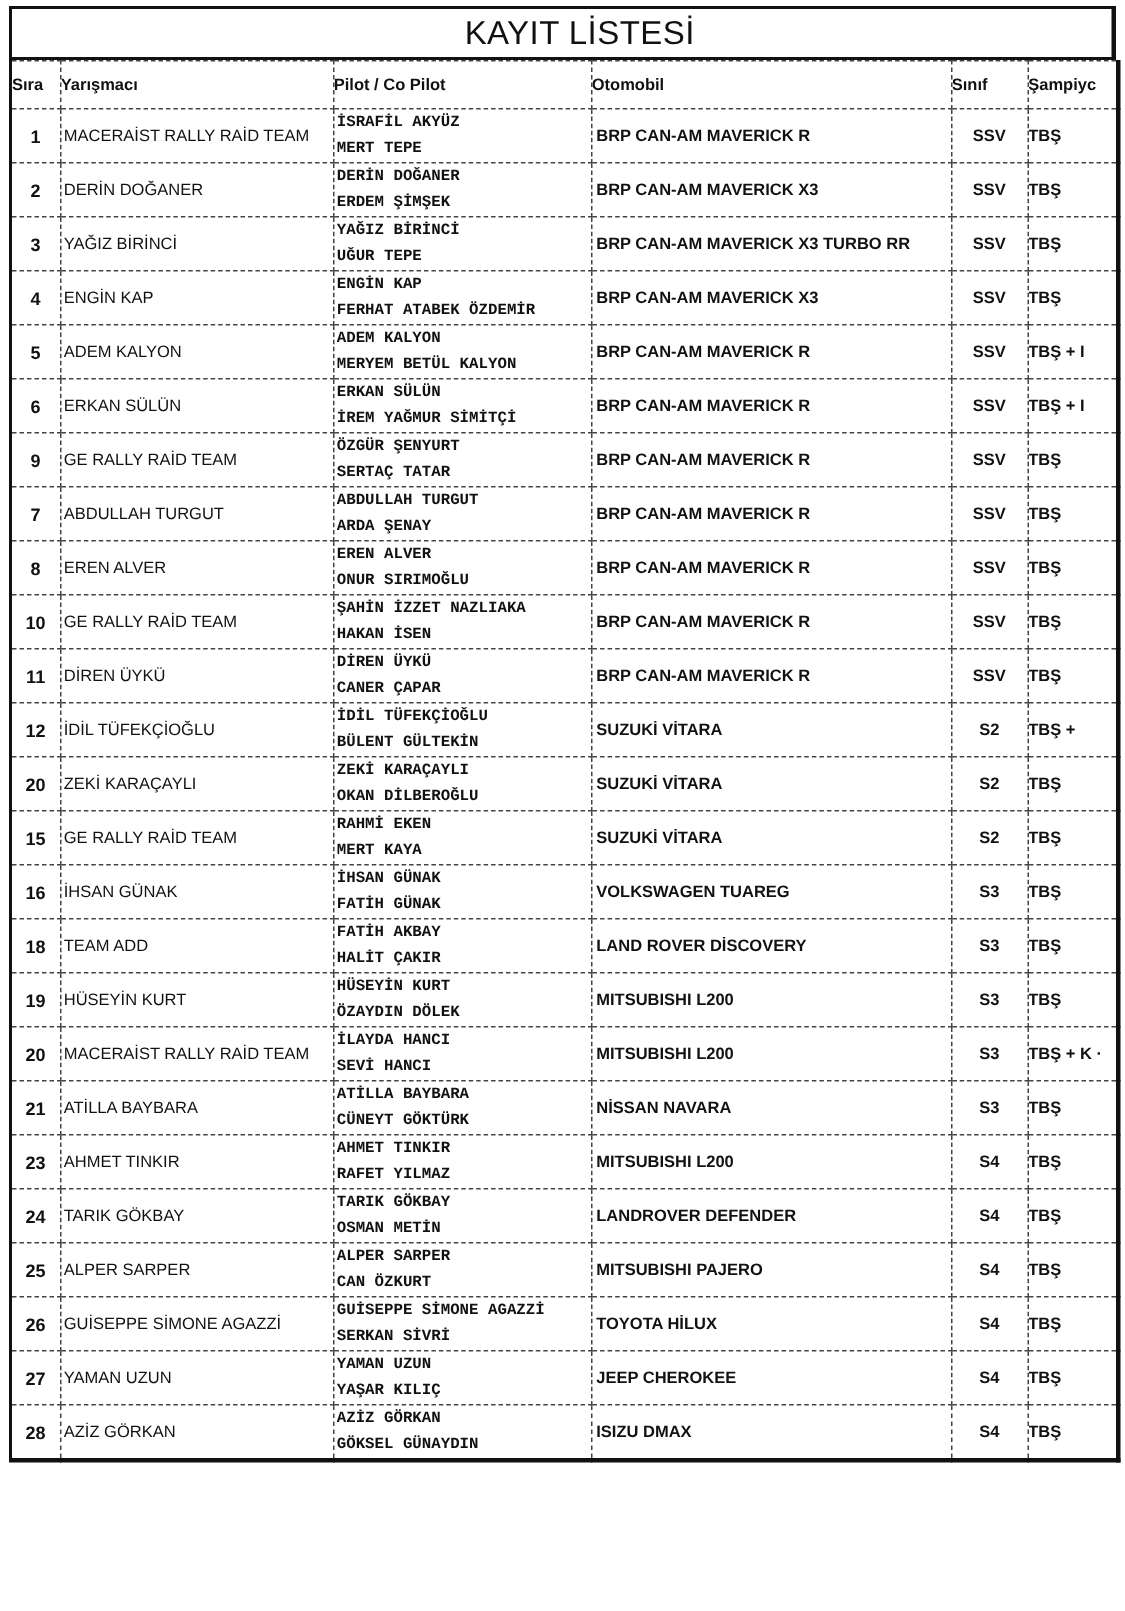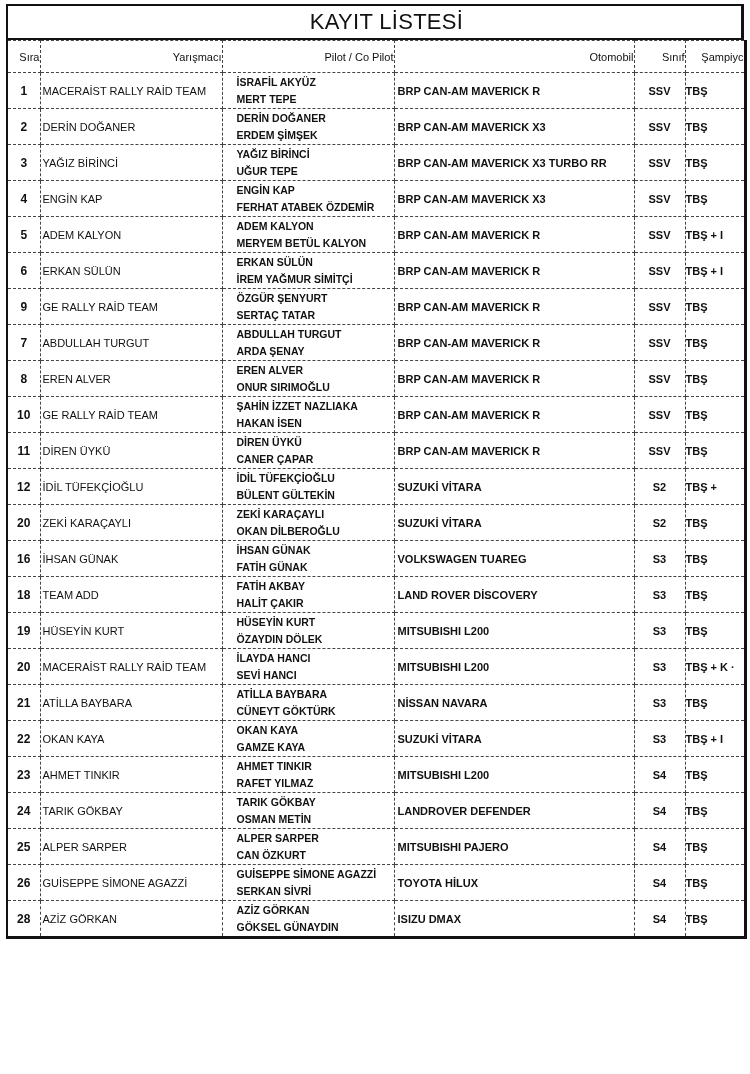--- a/index.html
+++ b/index.html
@@ -6,25 +6,25 @@
     body { width: 750px; height: 1074px; position: relative; overflow: hidden;
            font-family: "Liberation Sans", "DejaVu Sans", sans-serif; color: #111; }
     .sheet { position: absolute; left: 6px; top: 4px; width: 738px; }
     .title-row { height: 32px; border: 2px solid #111; border-bottom: 2px solid #111;
                  display: flex; align-items: center; justify-content: center;
                  font-weight: normal; font-size: 22px; letter-spacing: 0.3px;
                  border-right: 3px solid #111; padding-left: 24px; }
     table { border-collapse: collapse; width: 738px; table-layout: fixed;
             border-left: 2px solid #111; border-right: 3px solid #111; border-bottom: 3px solid #111; }
     th, td { border: 1px dashed #444; padding: 0; font-size: 11px; white-space: nowrap; overflow: hidden; }
-    th { height: 31px; font-weight: normal; font-size: 11px; text-align: right; }
+    th { height: 31px; font-weight: bold; font-size: 11px; text-align: left; }
     td { height: 35px; }
     td.sira { text-align: center; font-weight: bold; font-size: 12px; }
     td.name { padding-left: 2px; font-weight: normal; font-size: 11px; }
-    td.pilots { padding-left: 14px; font-weight: bold; font-size: 10.5px; line-height: 16px; }
+    td.pilots { padding-left: 2px; font-weight: bold; font-size: 10.5px; line-height: 16px; font-family: Liberation Mono, monospace; }
     td.pilots div { height: 17px; line-height: 17px; }
     td.car { padding-left: 3px; font-weight: bold; font-size: 11px; }
     td.cls { text-align: center; font-weight: bold; font-size: 11px; }
     td.champ { text-align: left; padding-right: 14px; font-weight: bold; font-size: 11px; }
     col.c1 { width: 33px; } col.c2 { width: 182px; } col.c3 { width: 172px; }
     col.c4 { width: 240px; } col.c5 { width: 51px; } col.c6 { width: 60px; }
   </style>
 </head>
 <body>
 
@@ -187,20 +187,31 @@
           <td class="name">ZEKİ KARAÇAYLI</td>
           <td class="pilots">
             <div>ZEKİ KARAÇAYLI</div>
             <div>OKAN DİLBEROĞLU</div>
           </td>
           <td class="car">SUZUKİ VİTARA</td>
           <td class="cls">S2</td>
           <td class="champ">TBŞ</td>
         </tr>
         <tr>
+          <td class="sira">15</td>
+          <td class="name">GE RALLY RAİD TEAM</td>
+          <td class="pilots">
+            <div>RAHMİ EKEN</div>
+            <div>MERT KAYA</div>
+          </td>
+          <td class="car">SUZUKİ VİTARA</td>
+          <td class="cls">S2</td>
+          <td class="champ">TBŞ</td>
+        </tr>
+        <tr>
           <td class="sira">16</td>
           <td class="name">İHSAN GÜNAK</td>
           <td class="pilots">
             <div>İHSAN GÜNAK</div>
             <div>FATİH GÜNAK</div>
           </td>
           <td class="car">VOLKSWAGEN TUAREG</td>
           <td class="cls">S3</td>
           <td class="champ">TBŞ</td>
         </tr>
@@ -242,31 +253,20 @@
           <td class="name">ATİLLA BAYBARA</td>
           <td class="pilots">
             <div>ATİLLA BAYBARA</div>
             <div>CÜNEYT GÖKTÜRK</div>
           </td>
           <td class="car">NİSSAN NAVARA</td>
           <td class="cls">S3</td>
           <td class="champ">TBŞ</td>
         </tr>
         <tr>
-          <td class="sira">22</td>
-          <td class="name">OKAN KAYA</td>
-          <td class="pilots">
-            <div>OKAN KAYA</div>
-            <div>GAMZE KAYA</div>
-          </td>
-          <td class="car">SUZUKİ VİTARA</td>
-          <td class="cls">S3</td>
-          <td class="champ">TBŞ + I</td>
-        </tr>
-        <tr>
           <td class="sira">23</td>
           <td class="name">AHMET TINKIR</td>
           <td class="pilots">
             <div>AHMET TINKIR</div>
             <div>RAFET YILMAZ</div>
           </td>
           <td class="car">MITSUBISHI L200</td>
           <td class="cls">S4</td>
           <td class="champ">TBŞ</td>
         </tr>
@@ -293,20 +293,31 @@
           <td class="champ">TBŞ</td>
         </tr>
         <tr>
           <td class="sira">26</td>
           <td class="name">GUİSEPPE SİMONE AGAZZİ</td>
           <td class="pilots">
             <div>GUİSEPPE SİMONE AGAZZİ</div>
             <div>SERKAN SİVRİ</div>
           </td>
           <td class="car">TOYOTA HİLUX</td>
+          <td class="cls">S4</td>
+          <td class="champ">TBŞ</td>
+        </tr>
+        <tr>
+          <td class="sira">27</td>
+          <td class="name">YAMAN UZUN</td>
+          <td class="pilots">
+            <div>YAMAN UZUN</div>
+            <div>YAŞAR KILIÇ</div>
+          </td>
+          <td class="car">JEEP CHEROKEE</td>
           <td class="cls">S4</td>
           <td class="champ">TBŞ</td>
         </tr>
         <tr>
           <td class="sira">28</td>
           <td class="name">AZİZ GÖRKAN</td>
           <td class="pilots">
             <div>AZİZ GÖRKAN</div>
             <div>GÖKSEL GÜNAYDIN</div>
           </td>

